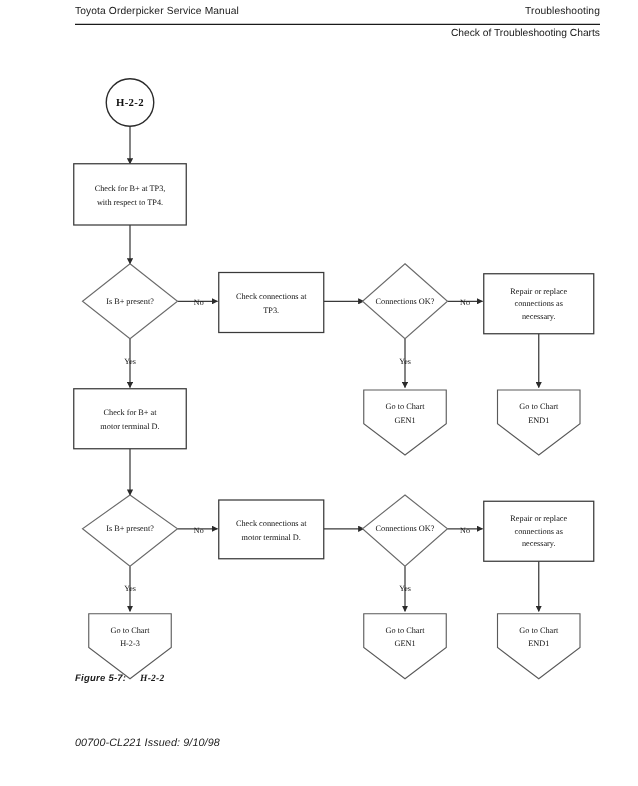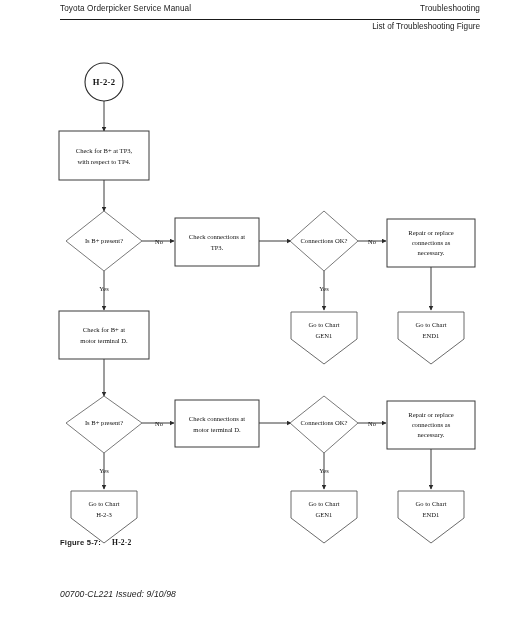--- a/index.html
+++ b/index.html
@@ -72,20 +72,21 @@
 
   
   .fig-caption {
     position: absolute;
     left: 60px;
     top: 538px;
     font-size: 7.6px;
     font-weight: bold;
     color: #1a1a1a;
     letter-spacing: 0.2px;
+    font-style: italic;
   }
   .fig-caption .fig-id {
     margin-left: 11px;
     font-family: "Liberation Serif", serif;
   }
 
   
   .flow {
     position: absolute;
     left: 0;
@@ -139,21 +140,21 @@
 <body>
 
 <div class="page">
 
   <div class="header">
     <div class="header-row">
       <span>Toyota Orderpicker Service Manual</span>
       <span>Troubleshooting</span>
     </div>
     <div class="header-rule"></div>
-    <div class="header-sub">List of Troubleshooting Figure</div>
+    <div class="header-sub">Check of Troubleshooting Charts</div>
   </div>
 
   <svg class="flow" width="510" height="570" viewBox="0 0 510 570">
 
     <defs>
       <marker id="arrow" viewBox="0 0 10 10" refX="9" refY="5" markerWidth="5" markerHeight="5" orient="auto-start-reverse">
         <path d="M 0 0 L 10 5 L 0 10 z" fill="#2b2b2b"></path>
       </marker>
     </defs>
 

